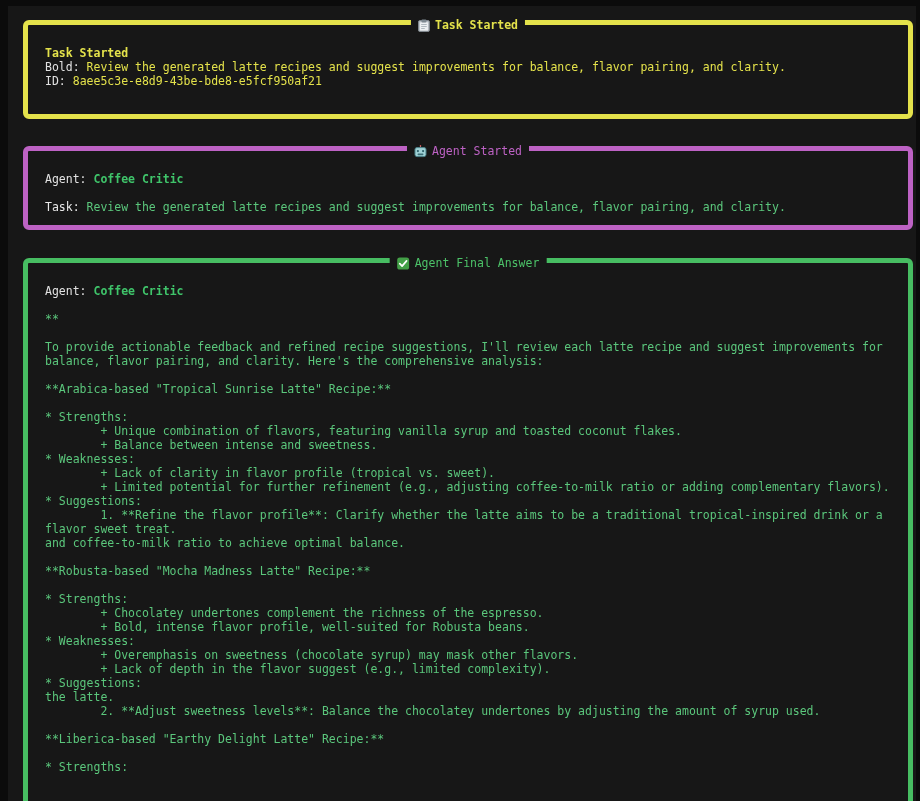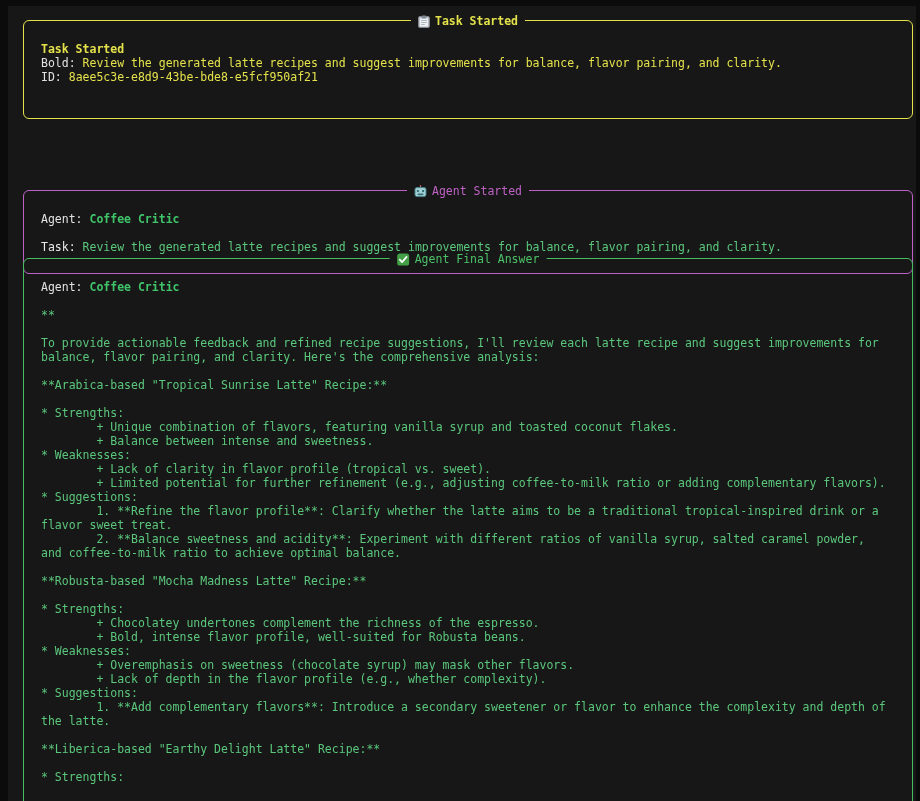--- a/index.html
+++ b/index.html
@@ -9,25 +9,25 @@
     font-family:"DejaVu Sans Mono","Liberation Mono",monospace;
     font-size:11.5px;
   }
   .edge{position:absolute;background:#0b0b0b;}
   .edge-left{left:0;top:0;width:8px;height:801px;}
   .edge-top{left:0;top:0;width:920px;height:6px;}
   .edge-right{left:916px;top:0;width:4px;height:801px;}
 
   .panel{
     position:absolute;left:23px;width:890px;box-sizing:border-box;
-    border:1px solid #86efac;border-radius:6px;
+    border:5px solid #86efac;border-radius:6px;
     padding:21px 8px 0 17px;
   }
   .panel--task{top:20px;height:99px;border-color:#e4e24b;}
-  .panel--agent{top:146px;height:84px;border-color:#bd62c4;margin-top:44px;}
+  .panel--agent{top:146px;height:84px;border-color:#bd62c4;}
   .panel--final{top:258px;height:570px;border-color:#47bd62;}
 
   .panel-title{
     position:absolute;top:-7px;left:50%;transform:translateX(-50%);
     height:14px;line-height:14px;background:#171717;
     display:flex;align-items:center;gap:5px;padding:0 7px;white-space:nowrap;
   }
   .panel--task  .panel-title-text{color:#e4e24b;font-weight:bold;}
   .panel--agent .panel-title-text{color:#bd62c4;}
   .panel--final .panel-title-text{color:#4cc268;}
@@ -112,32 +112,31 @@
       <div class="row"></div>
       <div class="row"><span class="s-green">* Strengths:</span></div>
       <div class="row"><span class="s-green">        + Unique combination of flavors, featuring vanilla syrup and toasted coconut flakes.</span></div>
       <div class="row"><span class="s-green">        + Balance between intense and sweetness.</span></div>
       <div class="row"><span class="s-green">* Weaknesses:</span></div>
       <div class="row"><span class="s-green">        + Lack of clarity in flavor profile (tropical vs. sweet).</span></div>
       <div class="row"><span class="s-green">        + Limited potential for further refinement (e.g., adjusting coffee-to-milk ratio or adding complementary flavors).</span></div>
       <div class="row"><span class="s-green">* Suggestions:</span></div>
       <div class="row"><span class="s-green">        1. **Refine the flavor profile**: Clarify whether the latte aims to be a traditional tropical-inspired drink or a</span></div>
       <div class="row"><span class="s-green">flavor sweet treat.</span></div>
-      <div class="row"><span class="s-green">        2. **Balance sweetness and acidity**: Experiment with different ratios of vanilla syrup, salted caramel powder,</span></div>
       <div class="row"><span class="s-green">and coffee-to-milk ratio to achieve optimal balance.</span></div>
       <div class="row"></div>
       <div class="row"><span class="s-green">**Robusta-based "Mocha Madness Latte" Recipe:**</span></div>
       <div class="row"></div>
       <div class="row"><span class="s-green">* Strengths:</span></div>
       <div class="row"><span class="s-green">        + Chocolatey undertones complement the richness of the espresso.</span></div>
       <div class="row"><span class="s-green">        + Bold, intense flavor profile, well-suited for Robusta beans.</span></div>
       <div class="row"><span class="s-green">* Weaknesses:</span></div>
       <div class="row"><span class="s-green">        + Overemphasis on sweetness (chocolate syrup) may mask other flavors.</span></div>
-      <div class="row"><span class="s-green">        + Lack of depth in the flavor profile (e.g., whether complexity).</span></div>
+      <div class="row"><span class="s-green">        + Lack of depth in the flavor suggest (e.g., limited complexity).</span></div>
       <div class="row"><span class="s-green">* Suggestions:</span></div>
-      <div class="row"><span class="s-green">        1. **Add complementary flavors**: Introduce a secondary sweetener or flavor to enhance the complexity and depth of</span></div>
       <div class="row"><span class="s-green">the latte.</span></div>
+      <div class="row"><span class="s-green">        2. **Adjust sweetness levels**: Balance the chocolatey undertones by adjusting the amount of syrup used.</span></div>
       <div class="row"></div>
       <div class="row"><span class="s-green">**Liberica-based "Earthy Delight Latte" Recipe:**</span></div>
       <div class="row"></div>
       <div class="row"><span class="s-green">* Strengths:</span></div>
     </div>
 </section>
 
 </body></html>

